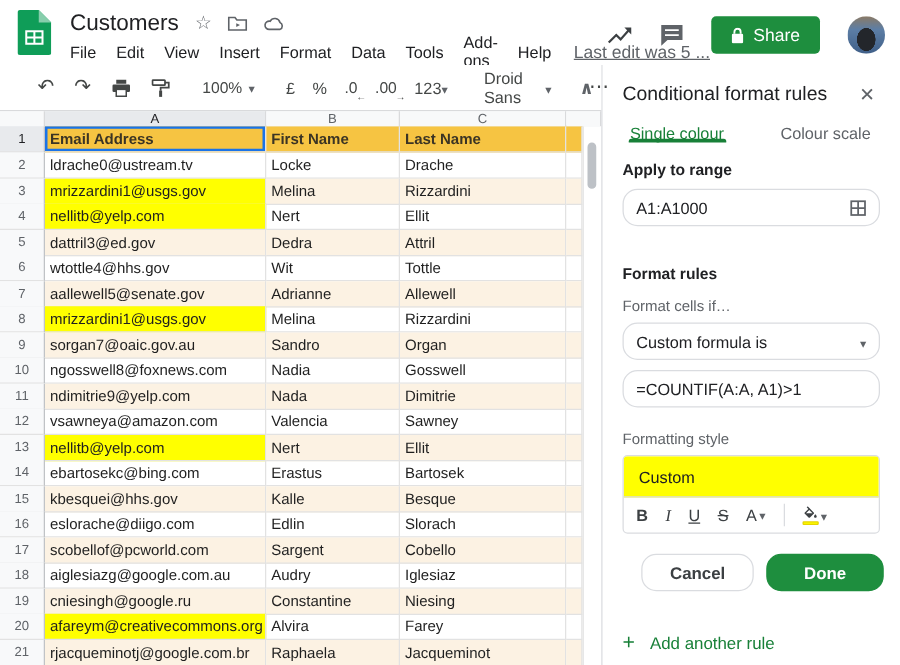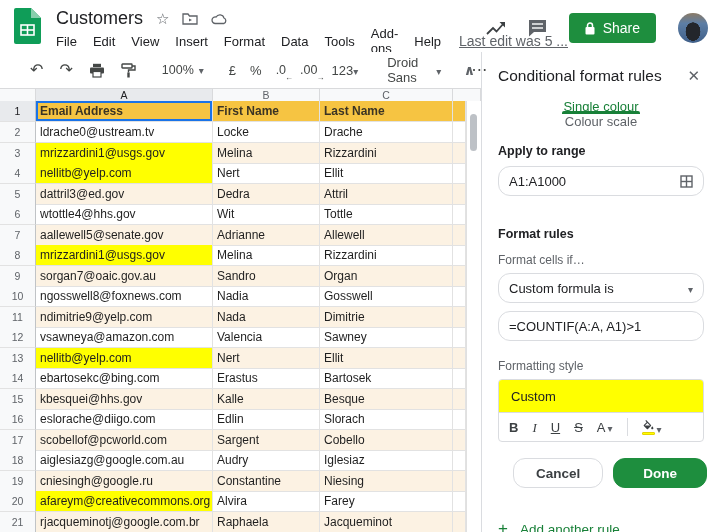--- a/index.html
+++ b/index.html
@@ -61,21 +61,21 @@
   .c.a1sel { box-shadow:inset 0 0 0 2px #1a73e8; overflow:visible; z-index:3; }
   .vscroll { flex:1; border-left:1px solid #e0e0e0; position:relative; background:#fff; }
   .thumb { position:absolute; top:13px; left:3px; width:7px; height:37px; background:#bdc1c6; border-radius:4px; }
 
   
   .panel { width:239px; border-left:1px solid #dadce0; background:#fff; display:flex; flex-direction:column; font-size:13px; }
   .p-head { display:flex; align-items:center; justify-content:space-between; padding:13px 16px 12px 16px; }
   .p-title { font-size:15.5px; color:#202124; }
   .p-close { color:#5f6368; font-size:15px; padding:2px 4px; }
   .p-div { height:1px; background:#e3e5e8; }
-  .tabs { display:flex; height:36px;flex-direction:column; }
+  .tabs { display:flex; height:36px; }
   .tab { flex:1; display:flex; align-items:center; justify-content:center; font-size:13px; font-weight:500; color:#5f6368; position:relative; }
   .tab.active { color:#188038; }
   .tab.active::after { content:""; position:absolute; bottom:0; left:50%; transform:translateX(-50%);
     width:78px; height:3px; background:#188038; border-radius:2px 2px 0 0; }
   .p-section { padding:0 16px; }
   .p-label { font-size:12.5px; font-weight:700; color:#202124; margin:15px 0 8px; }
   .p-sublabel { font-size:12px; color:#5f6368; margin:12px 0 6px; }
   .p-box { border:1px solid #dadce0; border-radius:12px; height:30px; display:flex; align-items:center;
     padding:0 10px; font-size:13px; color:#202124; background:#fff; }
   .p-box .grow { flex:1; }

